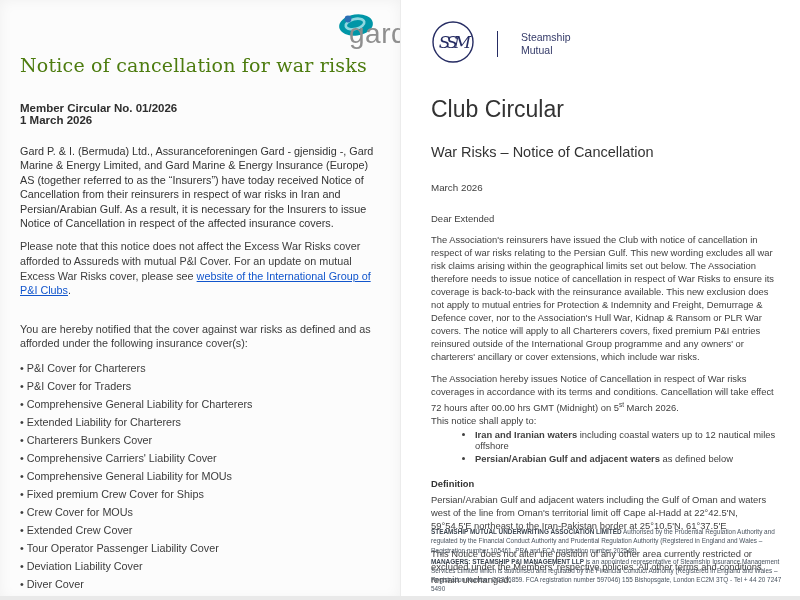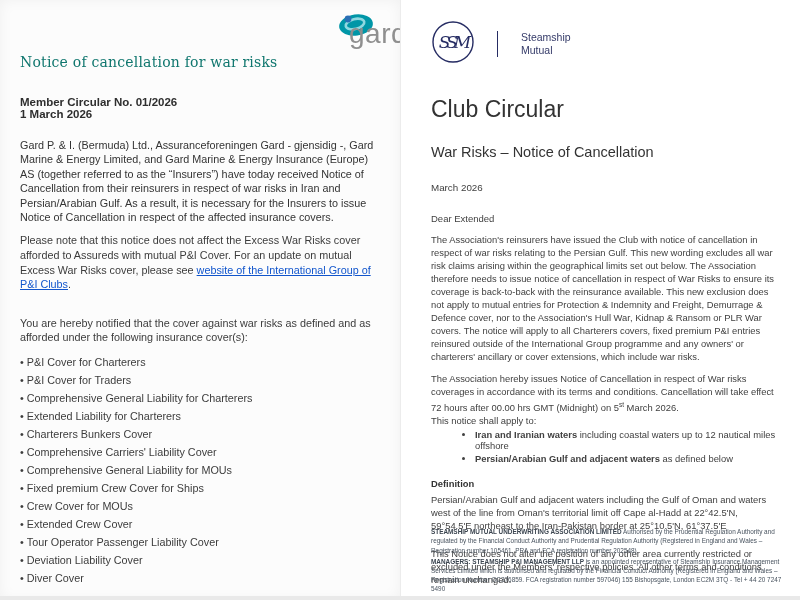--- a/index.html
+++ b/index.html
@@ -15,21 +15,21 @@
     box-shadow: inset 0 0 14px rgba(0,0,0,0.05);
   }
   .gard-logo { position:absolute; top:10px; right:-14px; width:78px; height:50px; }
   .gard-icon { position:absolute; left:0; top:2px; }
   .gard-word {
     position:absolute; left:13px; top:10px; font-size:28px; line-height:1;
     color:#8f8f8f; letter-spacing:0.5px;
   }
   .l-title {
     margin:54px 0 0 0; font-family:"DejaVu Serif", serif; font-weight:400;
-    font-size:14px; color:#0f766e; letter-spacing:0.2px;
+    font-size:19px; color:#4d7c0f; letter-spacing:0.2px;
   }
   .l-meta {
     display:flex; justify-content:space-between; margin-top:26px;
     font-size:11.5px; font-weight:bold; color:#2e2e2e;flex-direction:column;
   }
   .l-para-bold {
     margin:18px 2px 0 0; font-size:10.8px; font-weight:normal; line-height:14.4px; color:#333333;
   }
   .l-para {
     margin:9px 0 0 0; font-size:10.8px; line-height:14.6px; color:#3c3c3c;

